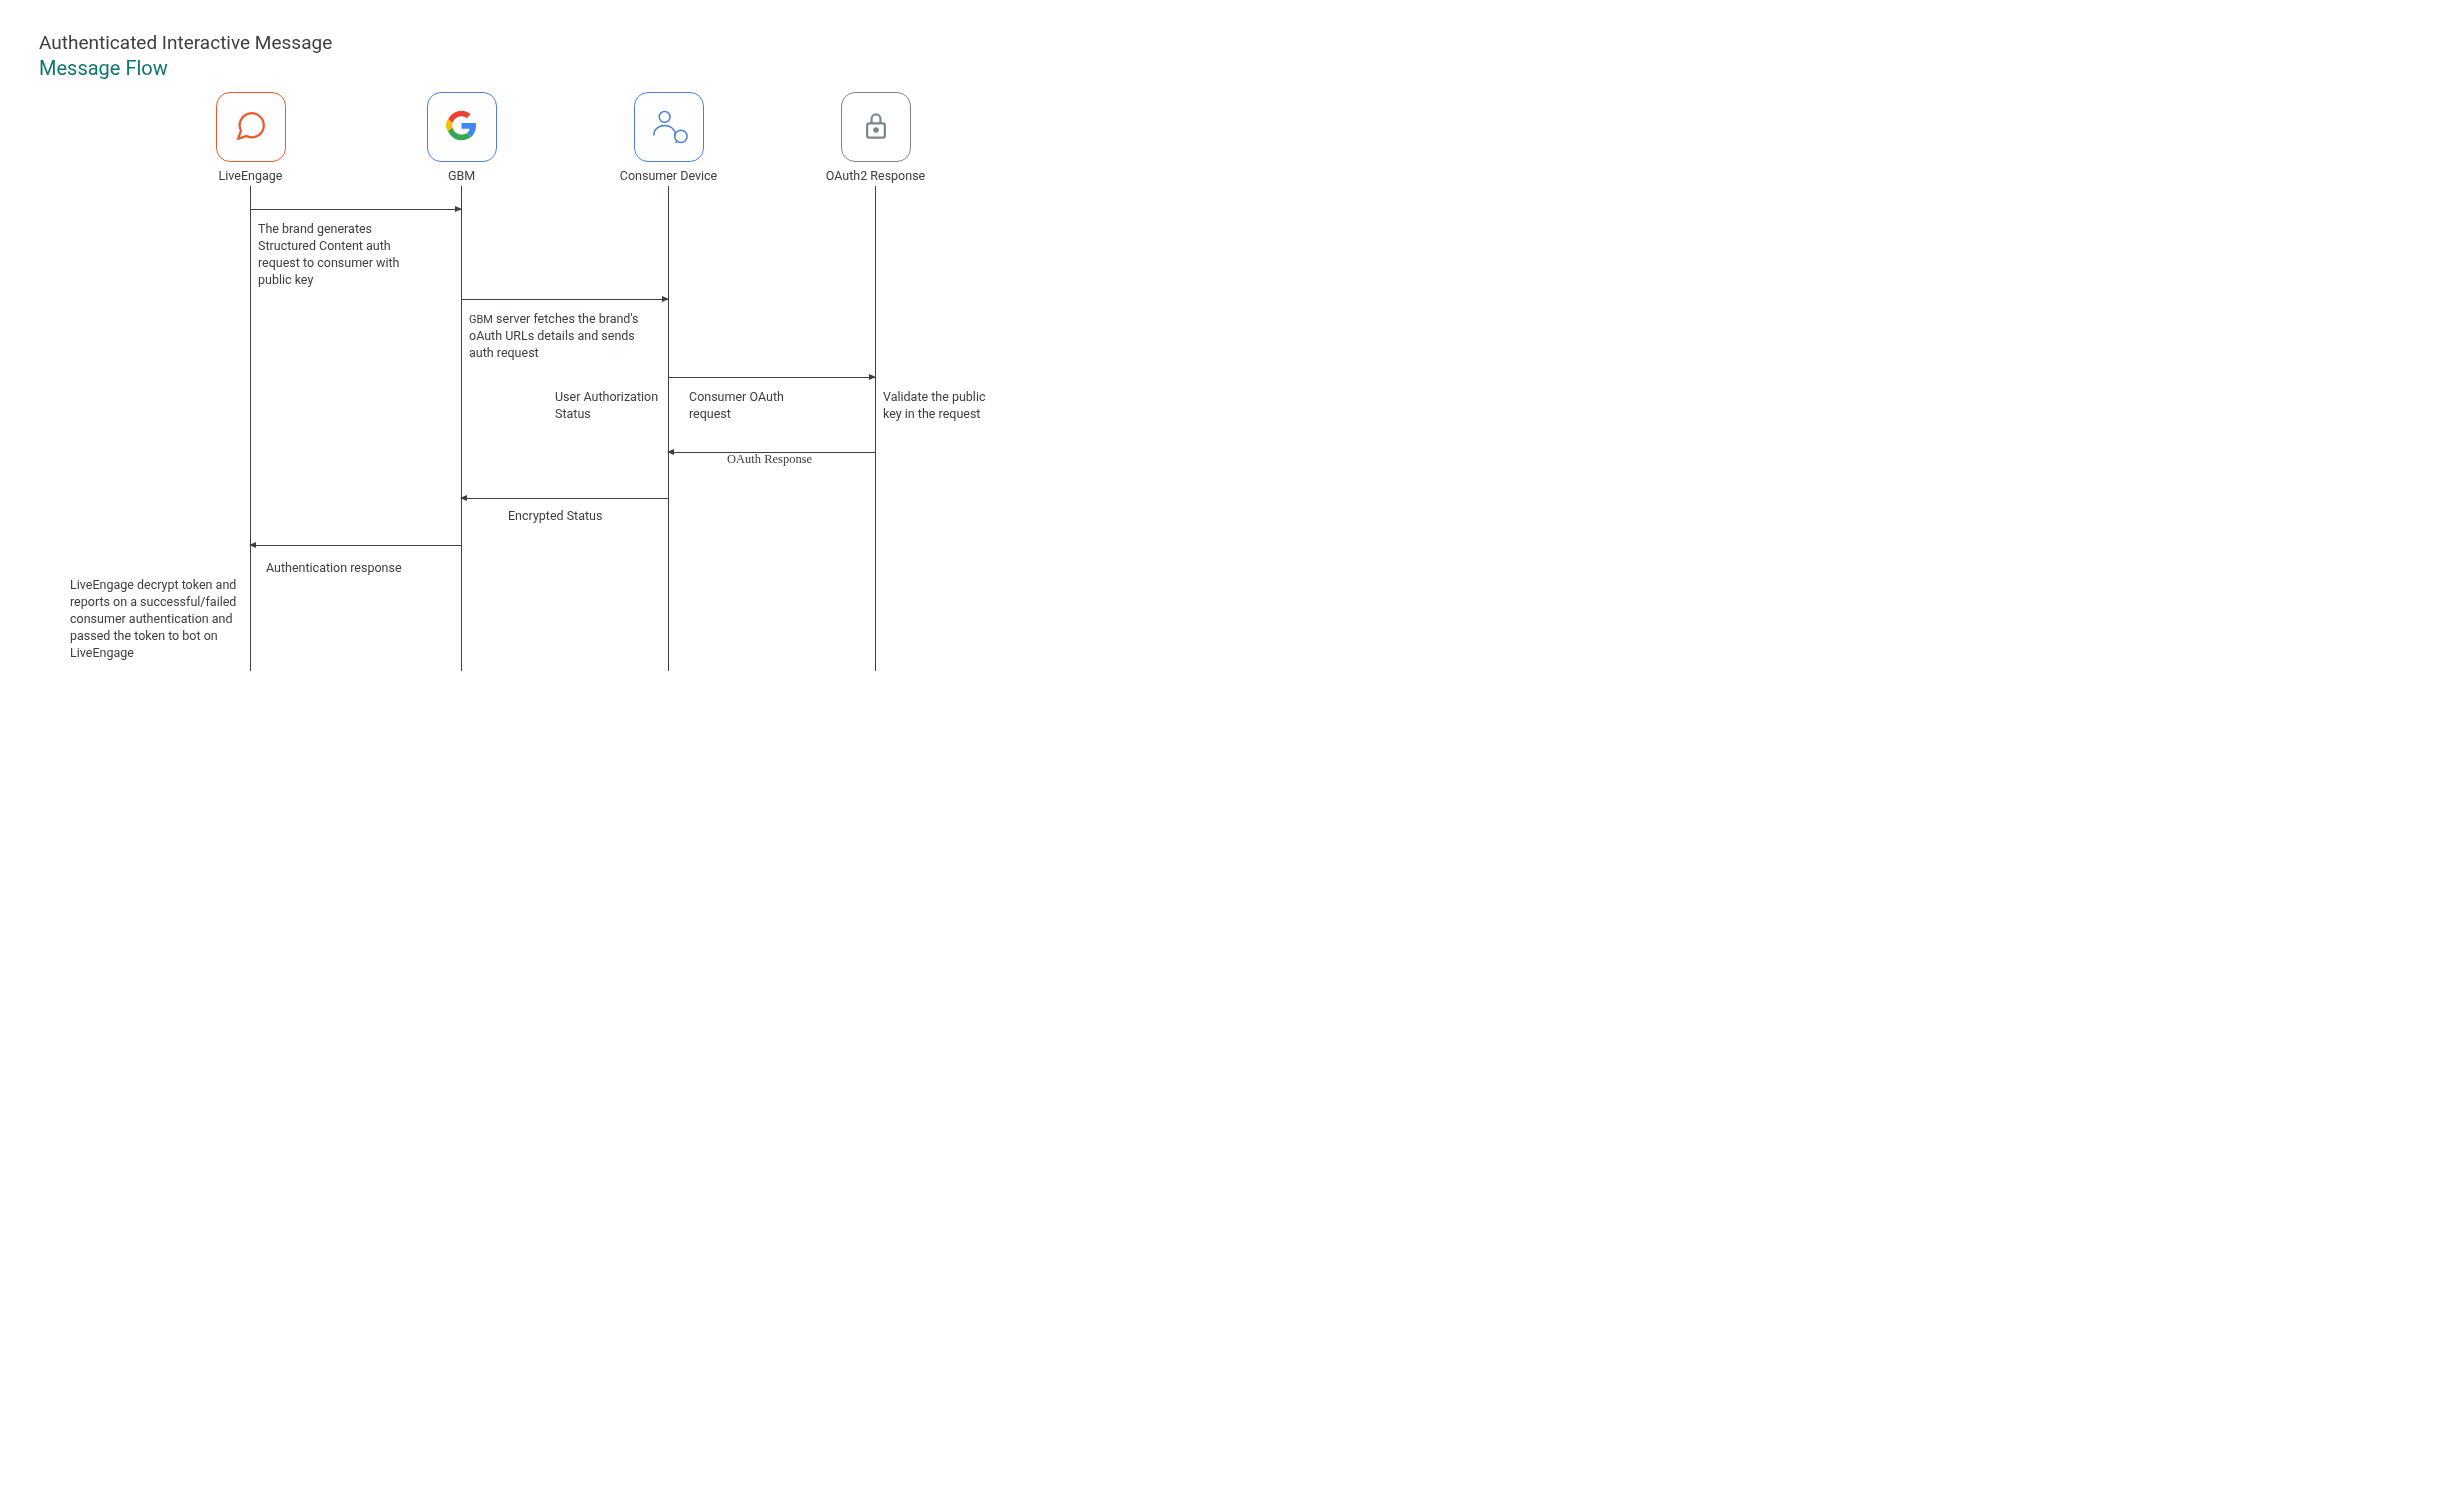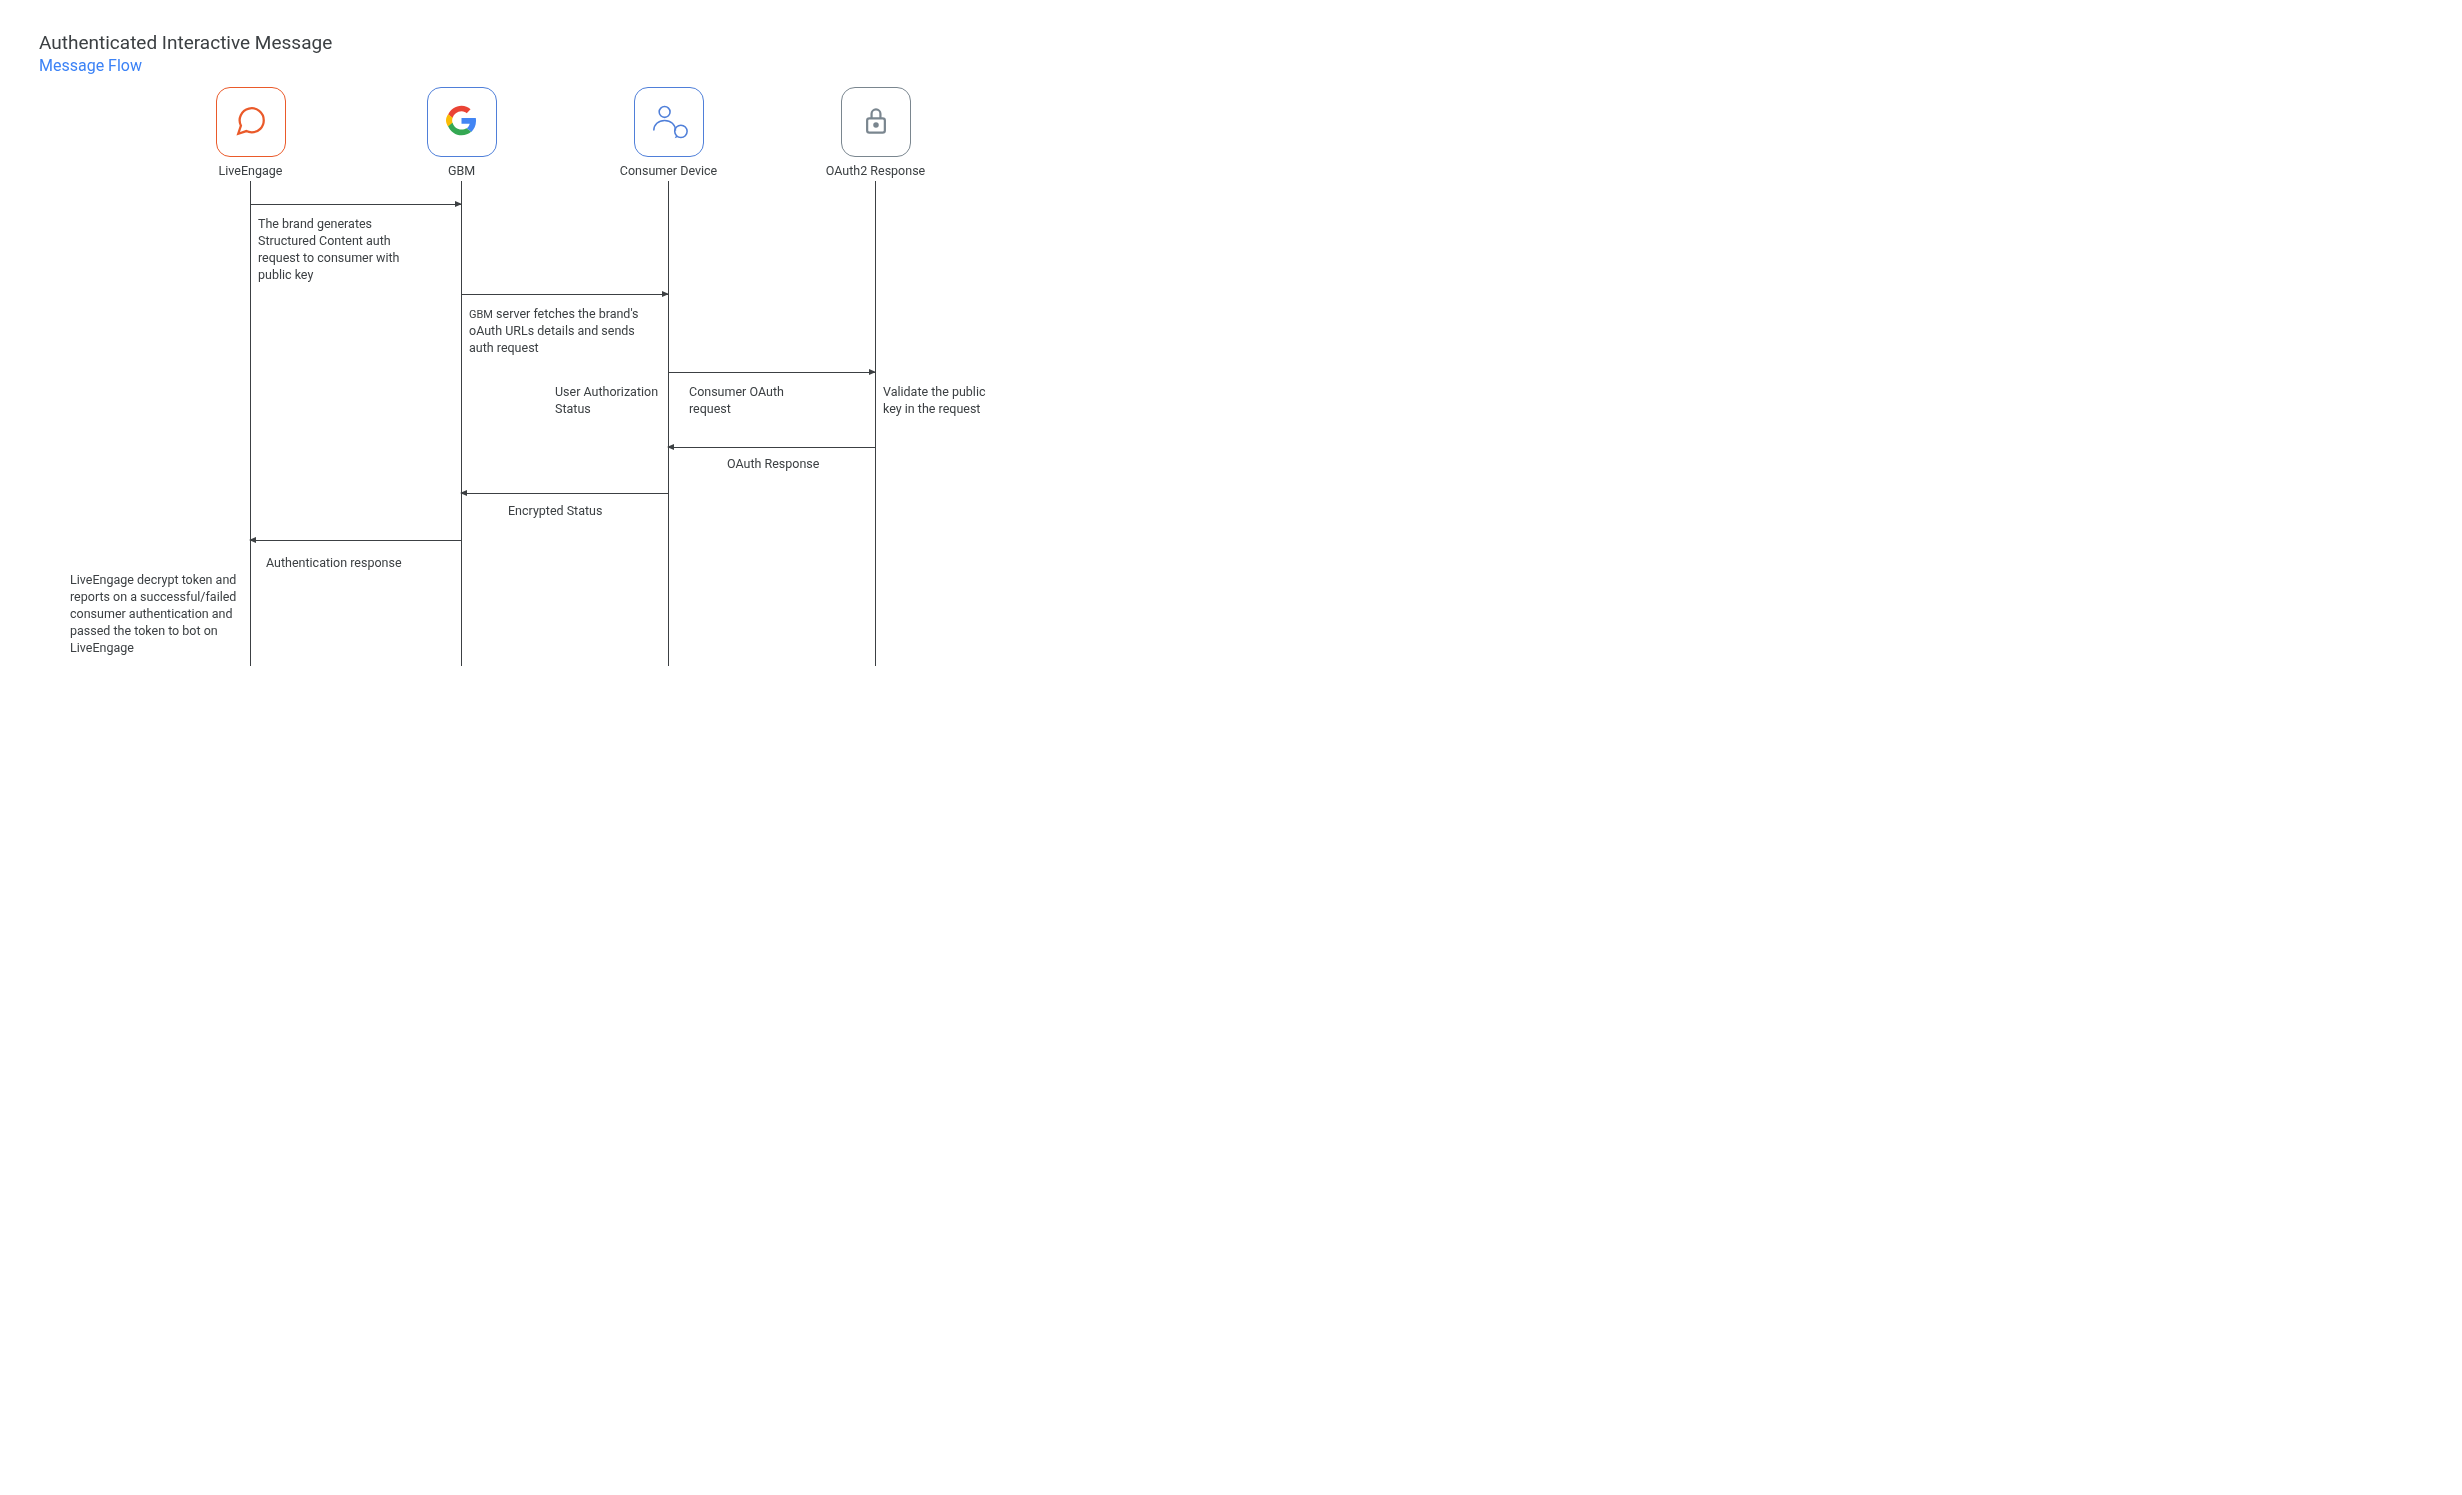--- a/index.html
+++ b/index.html
@@ -10,24 +10,24 @@
     background: #fff;
     color: #3c4043;
   }
   h1.title {
     font-size: 19px;
     font-weight: 400;
     margin: 0 0 1.6px 0;
     color: #3c4043;
   }
   .subtitle {
-    font-size: 16px;
+    font-size: 20px;
     font-weight: 400;
     margin: 0 0 12.5px 0;
-    color: #3b82f6;
+    color: #0f766e;
   }
   .diagram-wrap {
     position: relative;
     width: 1016px;
     height: 594px;
   }
   .actor {
     position: absolute;
     top: 0;
     width: 141px;
@@ -155,21 +155,21 @@
   <div class="msg" style="left:430px; top:219px; width:180px">
     <span style="font-size:11px">GBM</span><span> server fetches the brand's oAuth URLs details and sends auth request</span>
   </div>
 
   <div class="arrow right" style="left:629px; width:207px; top:285px"></div>
   <div class="msg right-align" style="left:516px; top:297px; width:106px">User Authorization Status</div>
   <div class="msg" style="left:650px; top:297px; width:125px">Consumer OAuth request</div>
   <div class="msg" style="left:844px; top:297px; width:117px">Validate the public key in the request</div>
 
   <div class="arrow left" style="left:629px; width:207px; top:360px"></div>
-  <div class="msg" style="left:688px; top:369px;">OAuth Response</div>
+  <div class="msg" style="left:688px; top:359px;font-family:Liberation Serif, serif;">OAuth Response</div>
 
   <div class="arrow left" style="left:422px; width:207px; top:406px"></div>
   <div class="msg" style="left:469px; top:416px;">Encrypted Status</div>
 
   <div class="arrow left" style="left:211px; width:211px; top:453px"></div>
   <div class="msg" style="left:227px; top:468px;">Authentication response</div>
 
   <div class="msg right-align" style="left:31px; top:485px; width:172px">LiveEngage decrypt token and reports on a successful/failed consumer authentication and passed the token to bot on LiveEngage</div>
 
 </div>

